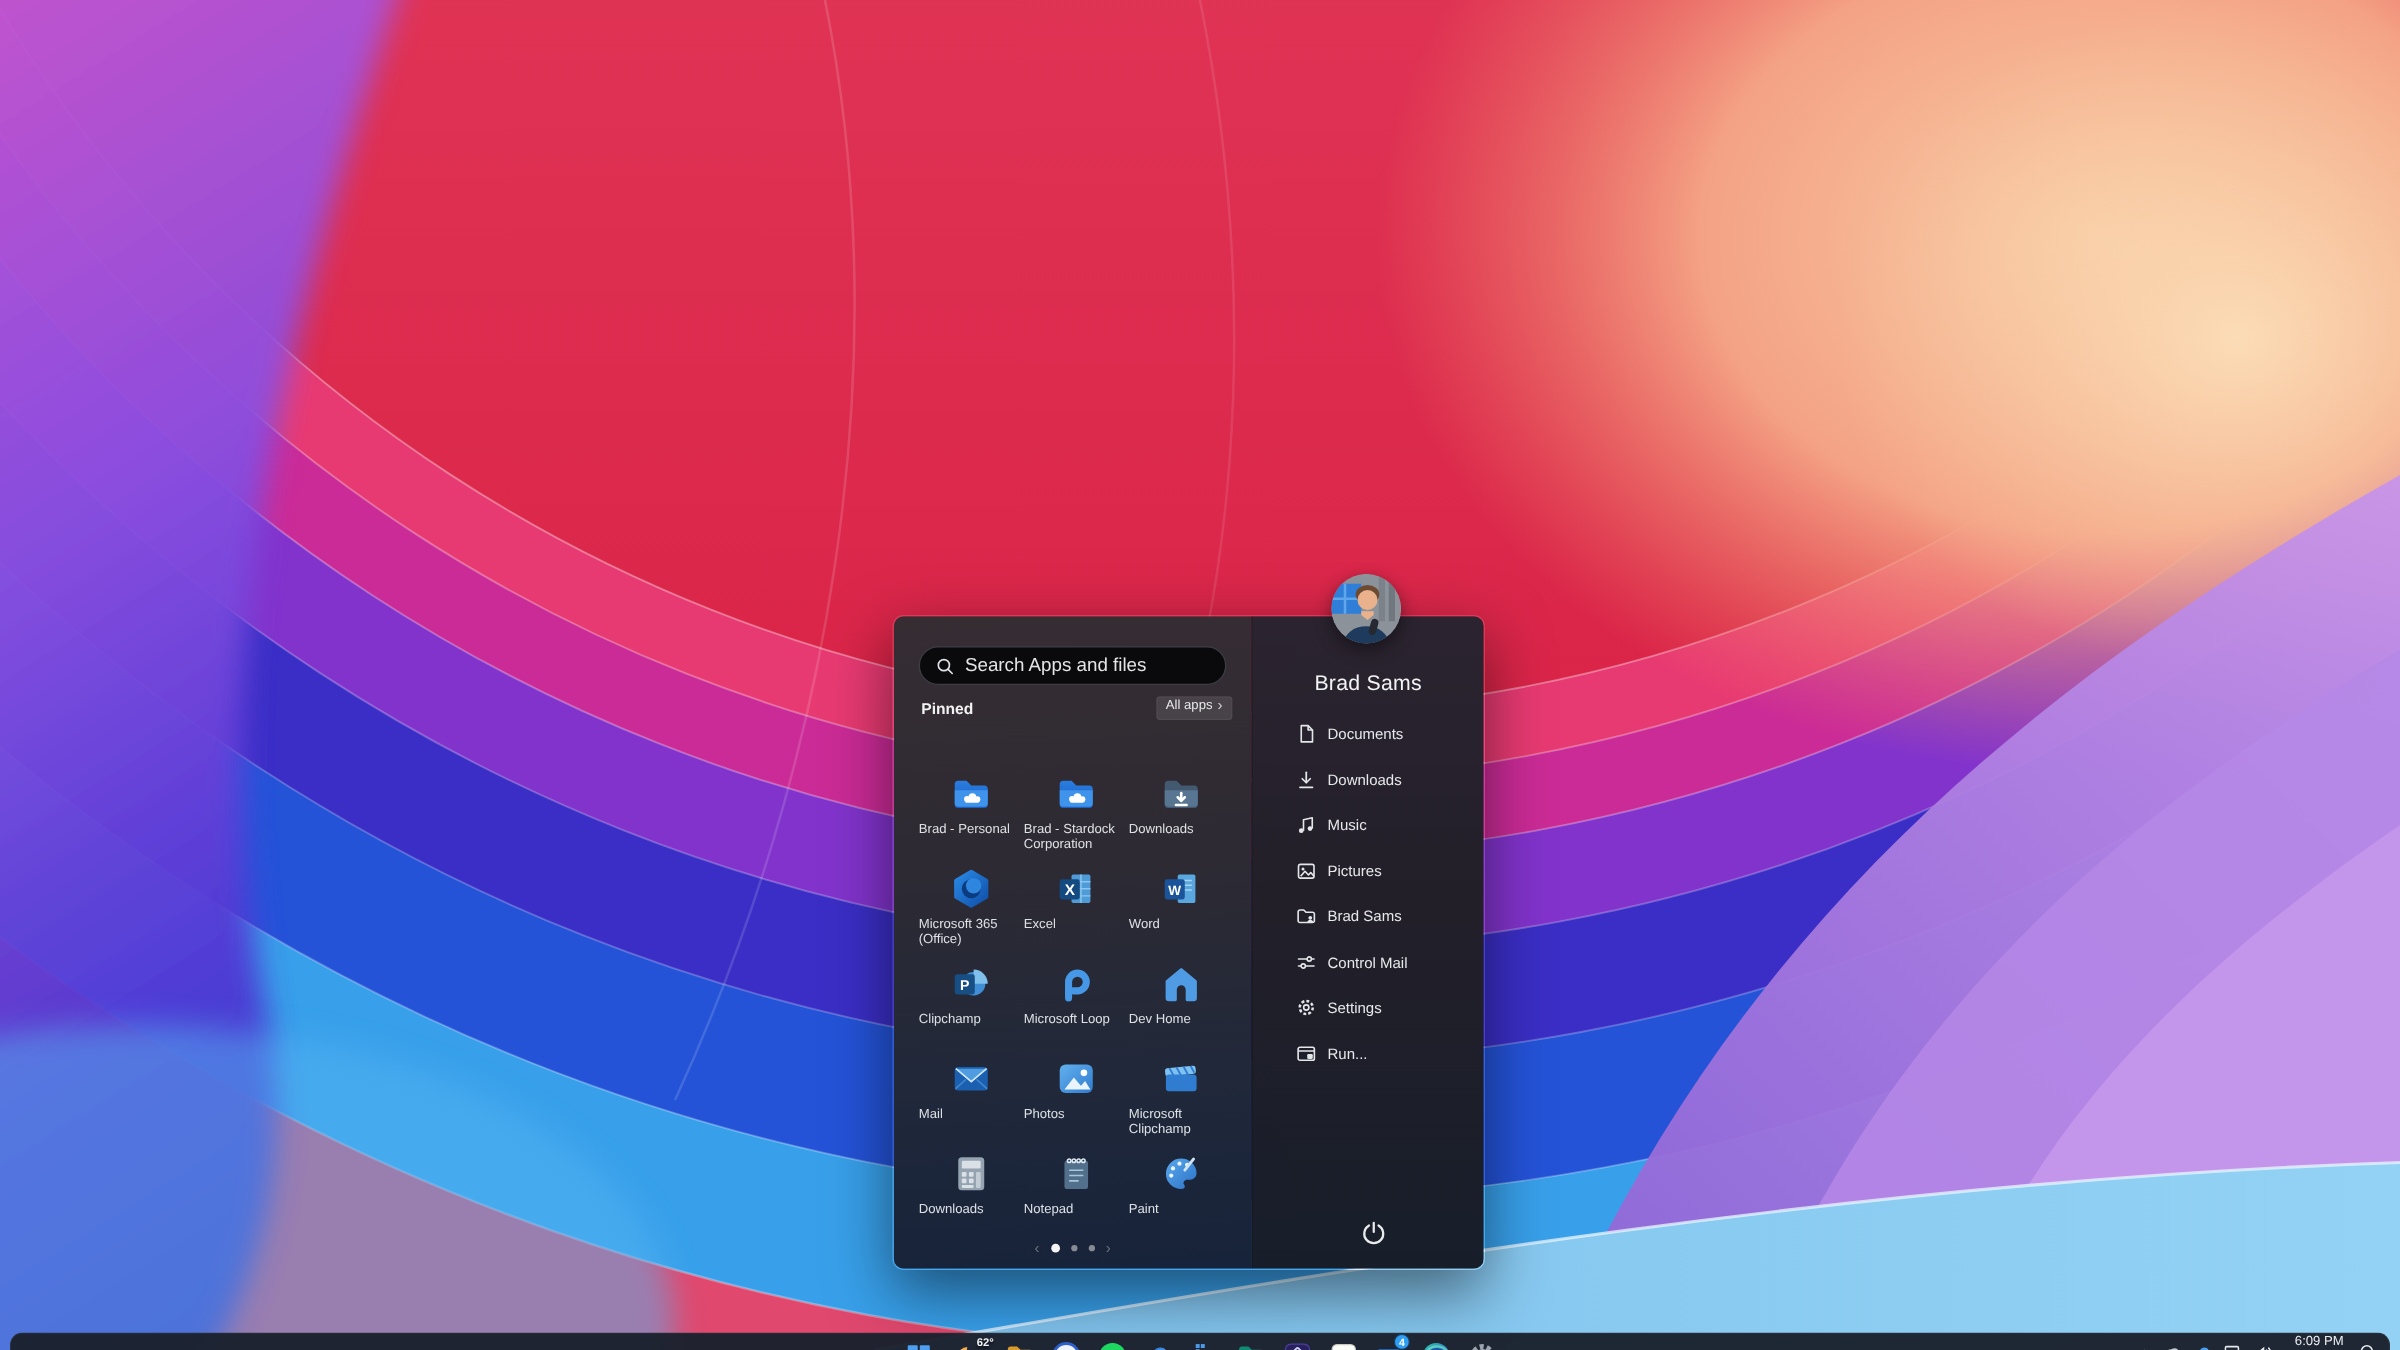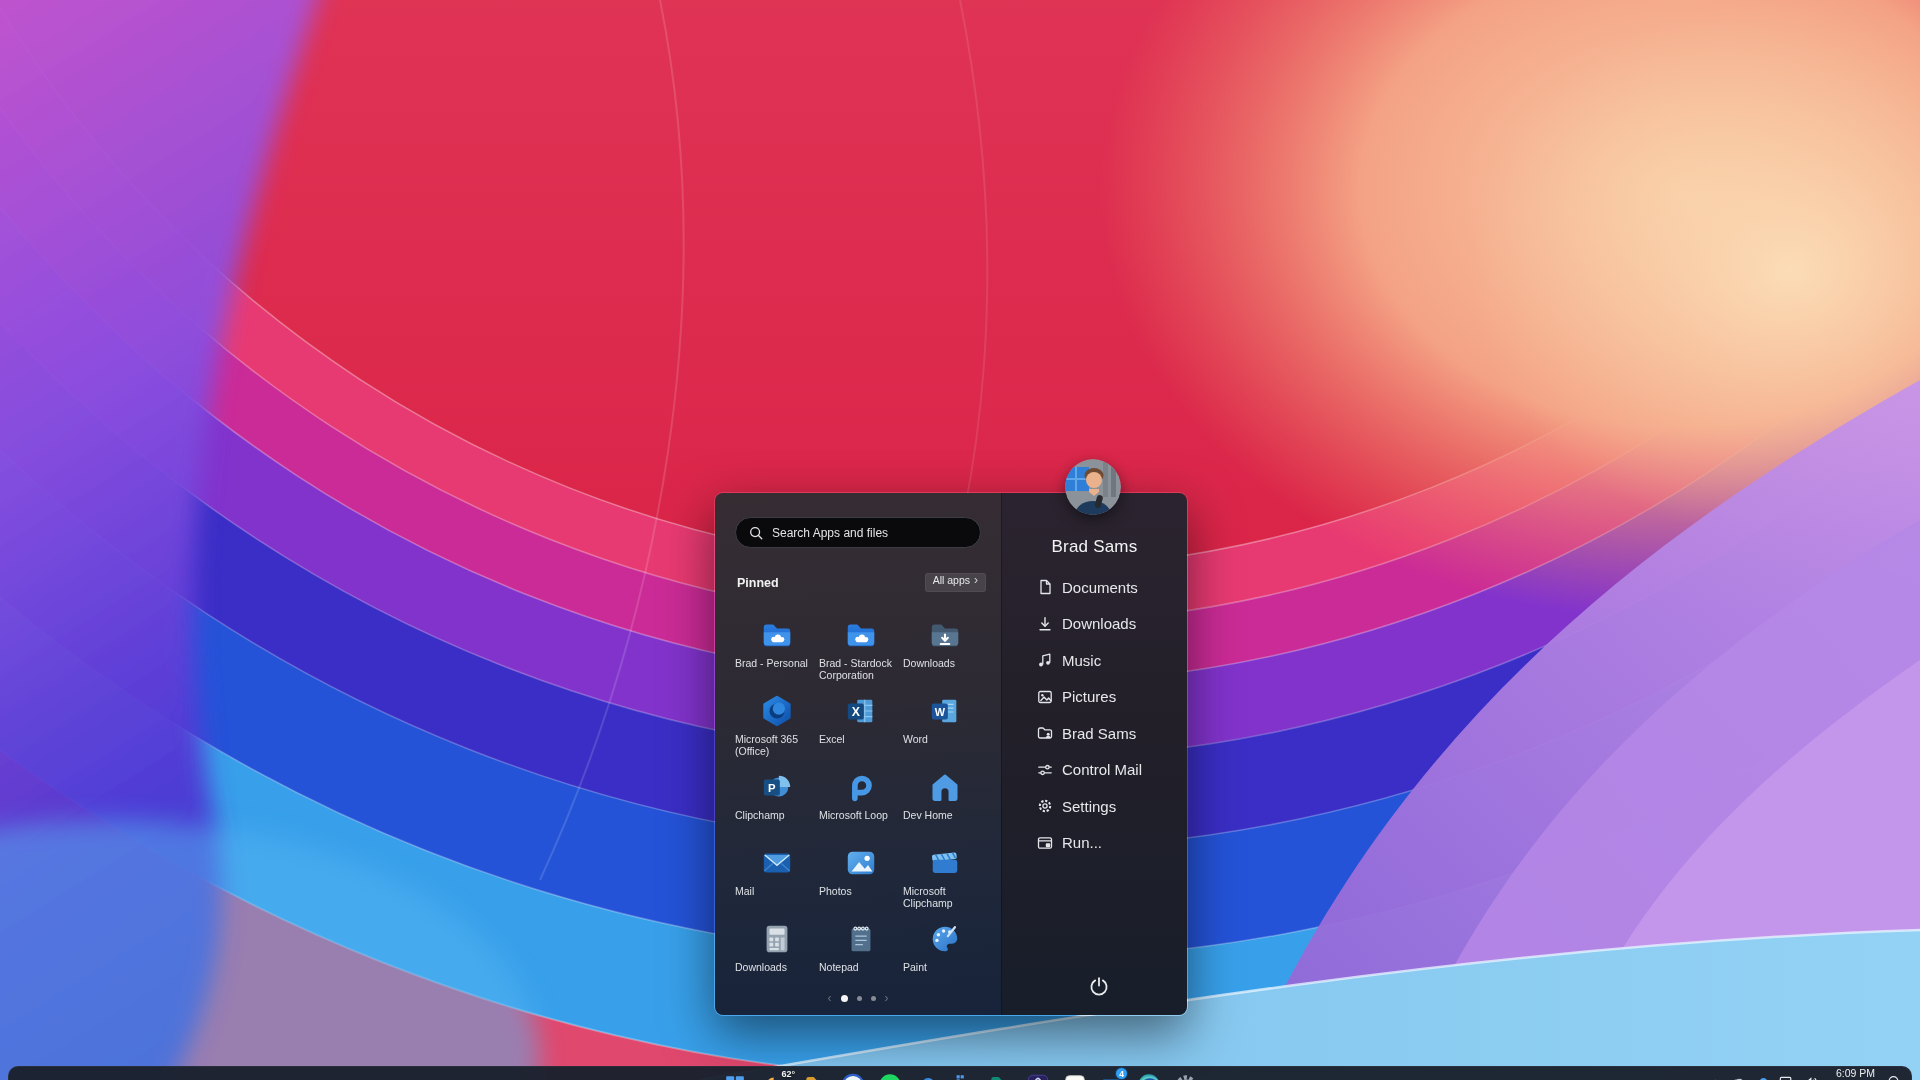--- a/index.html
+++ b/index.html
@@ -20,24 +20,24 @@
     background:linear-gradient(178deg,#362d33 0%,#2d2a33 38%,#20283a 72%,#17233a 100%); }
   .menu-right { position:relative; flex:1;
     background:linear-gradient(180deg,#2b2430 0%,#221f29 45%,#171e2a 100%);
     border-left:1px solid rgba(0,0,0,0.28); }
 
   .search-box { position:absolute; left:20px; top:24px; width:246px; height:31px;
     background:#0a0a0d; border:1px solid #3d3d46; border-radius:16px;
     display:flex; align-items:center; padding:0 12px; gap:8px; }
   .search-box .ic { width:16px; height:16px; flex:0 0 auto; }
   .search-box input { flex:1; background:transparent; border:none; outline:none;
-    color:#f0f0f0; font-size:12px; font-family:"Liberation Sans",sans-serif; }
+    color:#f0f0f0; font-size:15px; font-family:"Liberation Sans",sans-serif; }
   .search-box input::placeholder { color:#e4e4e6; opacity:1; }
 
-  .pinned-header { position:absolute; left:0; top:80px; width:100%; height:22px; }
+  .pinned-header { position:absolute; left:0; top:64px; width:100%; height:22px; }
   .pinned-title { position:absolute; left:22px; top:3px; font-size:12.5px; font-weight:bold; color:#f2f2f2; }
   .all-apps-btn { position:absolute; right:15px; top:0; height:19px;
     background:rgba(255,255,255,0.11); border:1px solid rgba(255,255,255,0.05);
     border-radius:3px; color:#e8e8ea; font-size:10.5px;
     display:flex; align-items:flex-start; padding:0 7px; gap:4px; cursor:default;margin-left:44px; }
   .all-apps-btn .chev { font-size:12px; color:#cfd3d8; line-height:1; }
 
   #pinned-grid { position:absolute; left:20px; top:121px; width:252px;
     display:grid; grid-template-columns:repeat(3,84px); grid-auto-rows:76px; }
   .tile { display:flex; flex-direction:column; align-items:center; padding-top:4px; }
@@ -57,21 +57,21 @@
     box-shadow:0 5px 14px rgba(0,0,0,0.45); }
   #avatar svg { display:block; width:56px; height:56px; }
 
   .user-name { position:absolute; left:0; top:44px; width:100%; text-align:center;
     font-size:17px; color:#f3f3f3; letter-spacing:0.2px; }
 
   #quick-links { position:absolute; left:0; top:76px; width:100%; }
   .qlink { height:36.5px; display:flex; align-items:center; padding-left:34px; gap:8px; }
   .qlink .ic { width:18px; height:18px; flex:0 0 auto; }
   .qlink .ic svg { width:18px; height:18px; display:block; }
-  .qlink-lb { font-size:15px; color:#e6e8ea; }
+  .qlink-lb { font-size:12px; color:#e6e8ea; }
 
   #power-btn { position:absolute; left:81px; top:477px; width:32px; height:32px;
     border-radius:5px; display:flex; align-items:center; justify-content:center; }
   #power-btn svg { width:22px; height:22px; }
 
   
   #taskbar { position:absolute; left:8px; right:8px; top:1066px; height:38px;
     background:rgba(27,33,45,0.97); border:1px solid rgba(255,255,255,0.05);
     border-radius:10px; }
   #tb-center { position:absolute; left:50%; top:0; transform:translateX(-50%);

